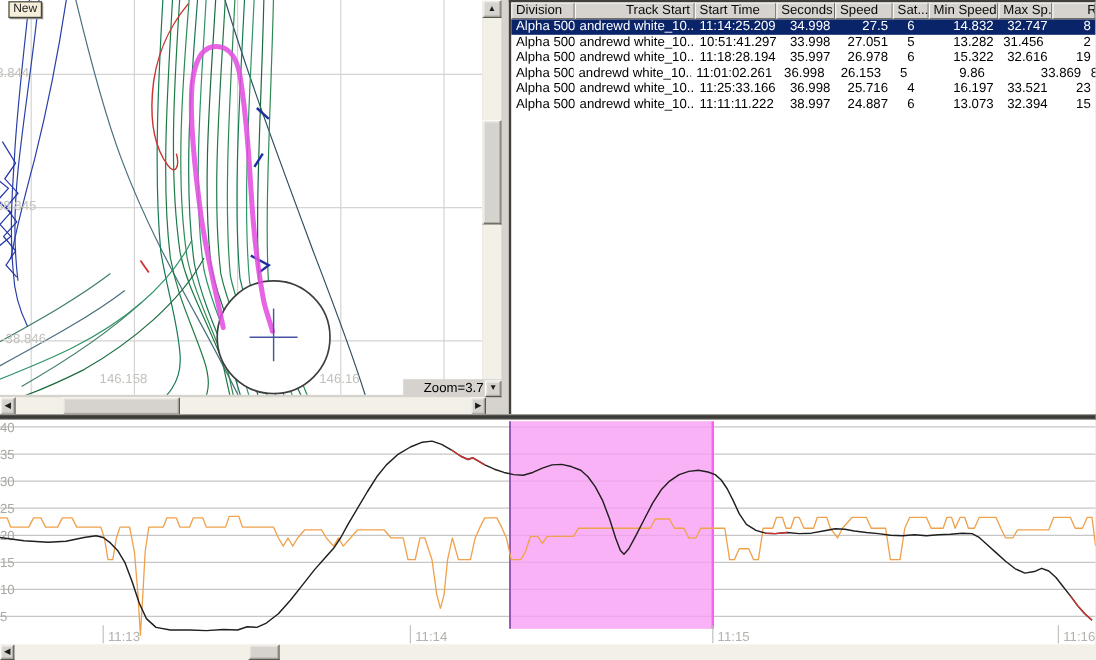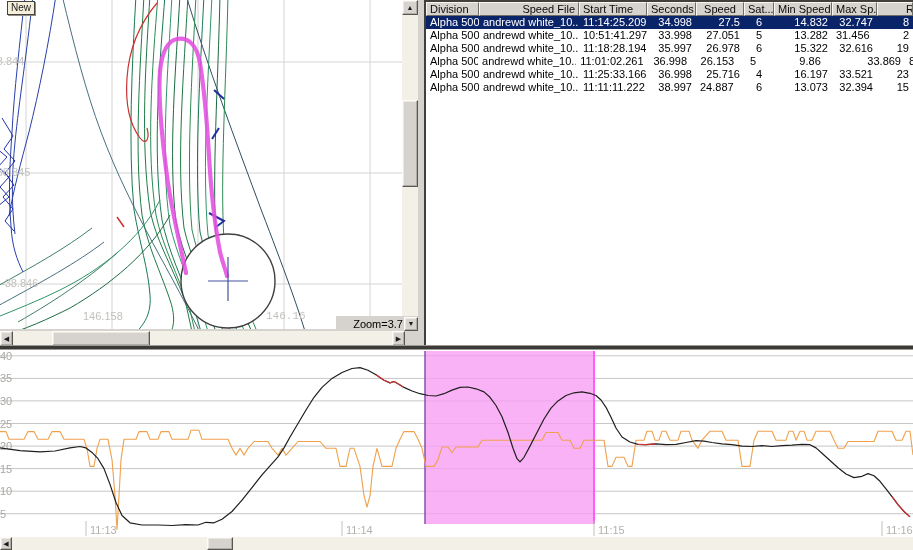--- a/index.html
+++ b/index.html
@@ -102,21 +102,21 @@
           <circle cx="228" cy="281" r="47" fill="#ffffff" stroke="#3f3f3f" stroke-width="1.4"></circle>
           <path d="M186,273 C181,248 171,208 167,176 C162,138 158,96 160,71 C162,52 167,41 177,39 C189,37 197,46 200,63 C204,88 207,122 209,156 C211,190 215,226 220,252 C223,264 226,271 227,276" fill="none" stroke="#e44fe0" stroke-width="4.2" stroke-linecap="round" opacity="0.88"></path>
           <line x1="208" y1="281" x2="248" y2="281" stroke="#4653a0" stroke-width="1.2"></line>
           <line x1="228" y1="257" x2="228" y2="301" stroke="#4653a0" stroke-width="1.2"></line>
         </svg>
       <div id="map-labels">
           <div class="map-label" style="left: -13px; top: 55px;">-38.844</div>
           <div class="map-label" style="left: -7px; top: 166px;">-38.845</div>
           <div class="map-label" style="left: 1px; top: 277px;">-38.846</div>
           <div class="map-label" style="left: 83px; top: 310px;">146.158</div>
-          <div class="map-label" style="left: 266px; top: 310px; font-family: Liberation Mono, monospace;">146.16</div>
+          <div class="map-label" style="left: 266px; top: 310px;">146.16</div>
         </div>
       <div id="new-tag">New</div>
     </div>
 
     <div id="map-vscroll" class="sb-track">
       <div class="sb-btn" style="left:0;top:0;width:16px;height:15px;">▲</div>
       <div class="sb-thumb" id="map-v-thumb" style="left: 0px; width: 16px; top: 100px; height: 87px;"></div>
     </div>
 
     <div id="zoom-combo">
@@ -129,24 +129,24 @@
       <div class="sb-thumb" id="map-h-thumb" style="top: 0px; height: 15px; left: 52px; width: 98px;"></div>
       <div class="sb-btn" style="right:0;top:0;width:13px;height:15px;">▶</div>
     </div>
   </div>
 
   <div id="splitter-v"></div>
 
   <div id="table-panel">
     <div id="grid-header">
         <div class="hcell" style="width: 53px; text-align: left;">Division</div>
-        <div class="hcell" style="width: 100px; text-align: right;">Speed File</div>
+        <div class="hcell" style="width: 100px; text-align: right;">Track Start</div>
         <div class="hcell" style="width: 68px; text-align: left;">Start Time</div>
         <div class="hcell" style="width: 49px; text-align: right;">Seconds</div>
-        <div class="hcell" style="width: 48px; text-align: center;">Speed</div>
+        <div class="hcell" style="width: 48px; text-align: left;">Speed</div>
         <div class="hcell" style="width: 30px; text-align: left;">Sat...</div>
         <div class="hcell" style="width: 58px; text-align: right;">Min Speed</div>
         <div class="hcell" style="width: 45px; text-align: left;">Max Sp...</div>
         <div class="hcell" style="width: 36px; flex: 1 1 0%; text-align: right; padding-left: 28px;">Run</div>
       </div>
     <div id="grid-body">
         <div class="grow selected">
           <div class="gcell" style="width: 53px; text-align: left;">Alpha 500</div>
           <div class="gcell" style="width: 100px; text-align: left;">andrewd white_10...</div>
           <div class="gcell" style="width: 68px; text-align: left;">11:14:25.209</div>
@@ -199,21 +199,21 @@
           <div class="gcell" style="width: 30px; text-align: center;">4</div>
           <div class="gcell" style="width: 58px; text-align: right;">16.197</div>
           <div class="gcell" style="width: 45px; text-align: right;">33.521</div>
           <div class="gcell" style="width: 36px; flex: 1 1 0%; text-align: right;">23</div>
         </div>
         <div class="grow">
           <div class="gcell" style="width: 53px; text-align: left;">Alpha 500</div>
           <div class="gcell" style="width: 100px; text-align: left;">andrewd white_10...</div>
           <div class="gcell" style="width: 68px; text-align: left;">11:11:11.222</div>
           <div class="gcell" style="width: 49px; text-align: right;">38.997</div>
-          <div class="gcell" style="width: 48px; text-align: left;">24.887</div>
+          <div class="gcell" style="width: 48px; text-align: right;">24.887</div>
           <div class="gcell" style="width: 30px; text-align: center;">6</div>
           <div class="gcell" style="width: 58px; text-align: right;">13.073</div>
           <div class="gcell" style="width: 45px; text-align: right;">32.394</div>
           <div class="gcell" style="width: 36px; flex: 1 1 0%; text-align: right;">15</div>
         </div>
       </div>
   </div>
 
   <div id="divider-h"></div>
 

